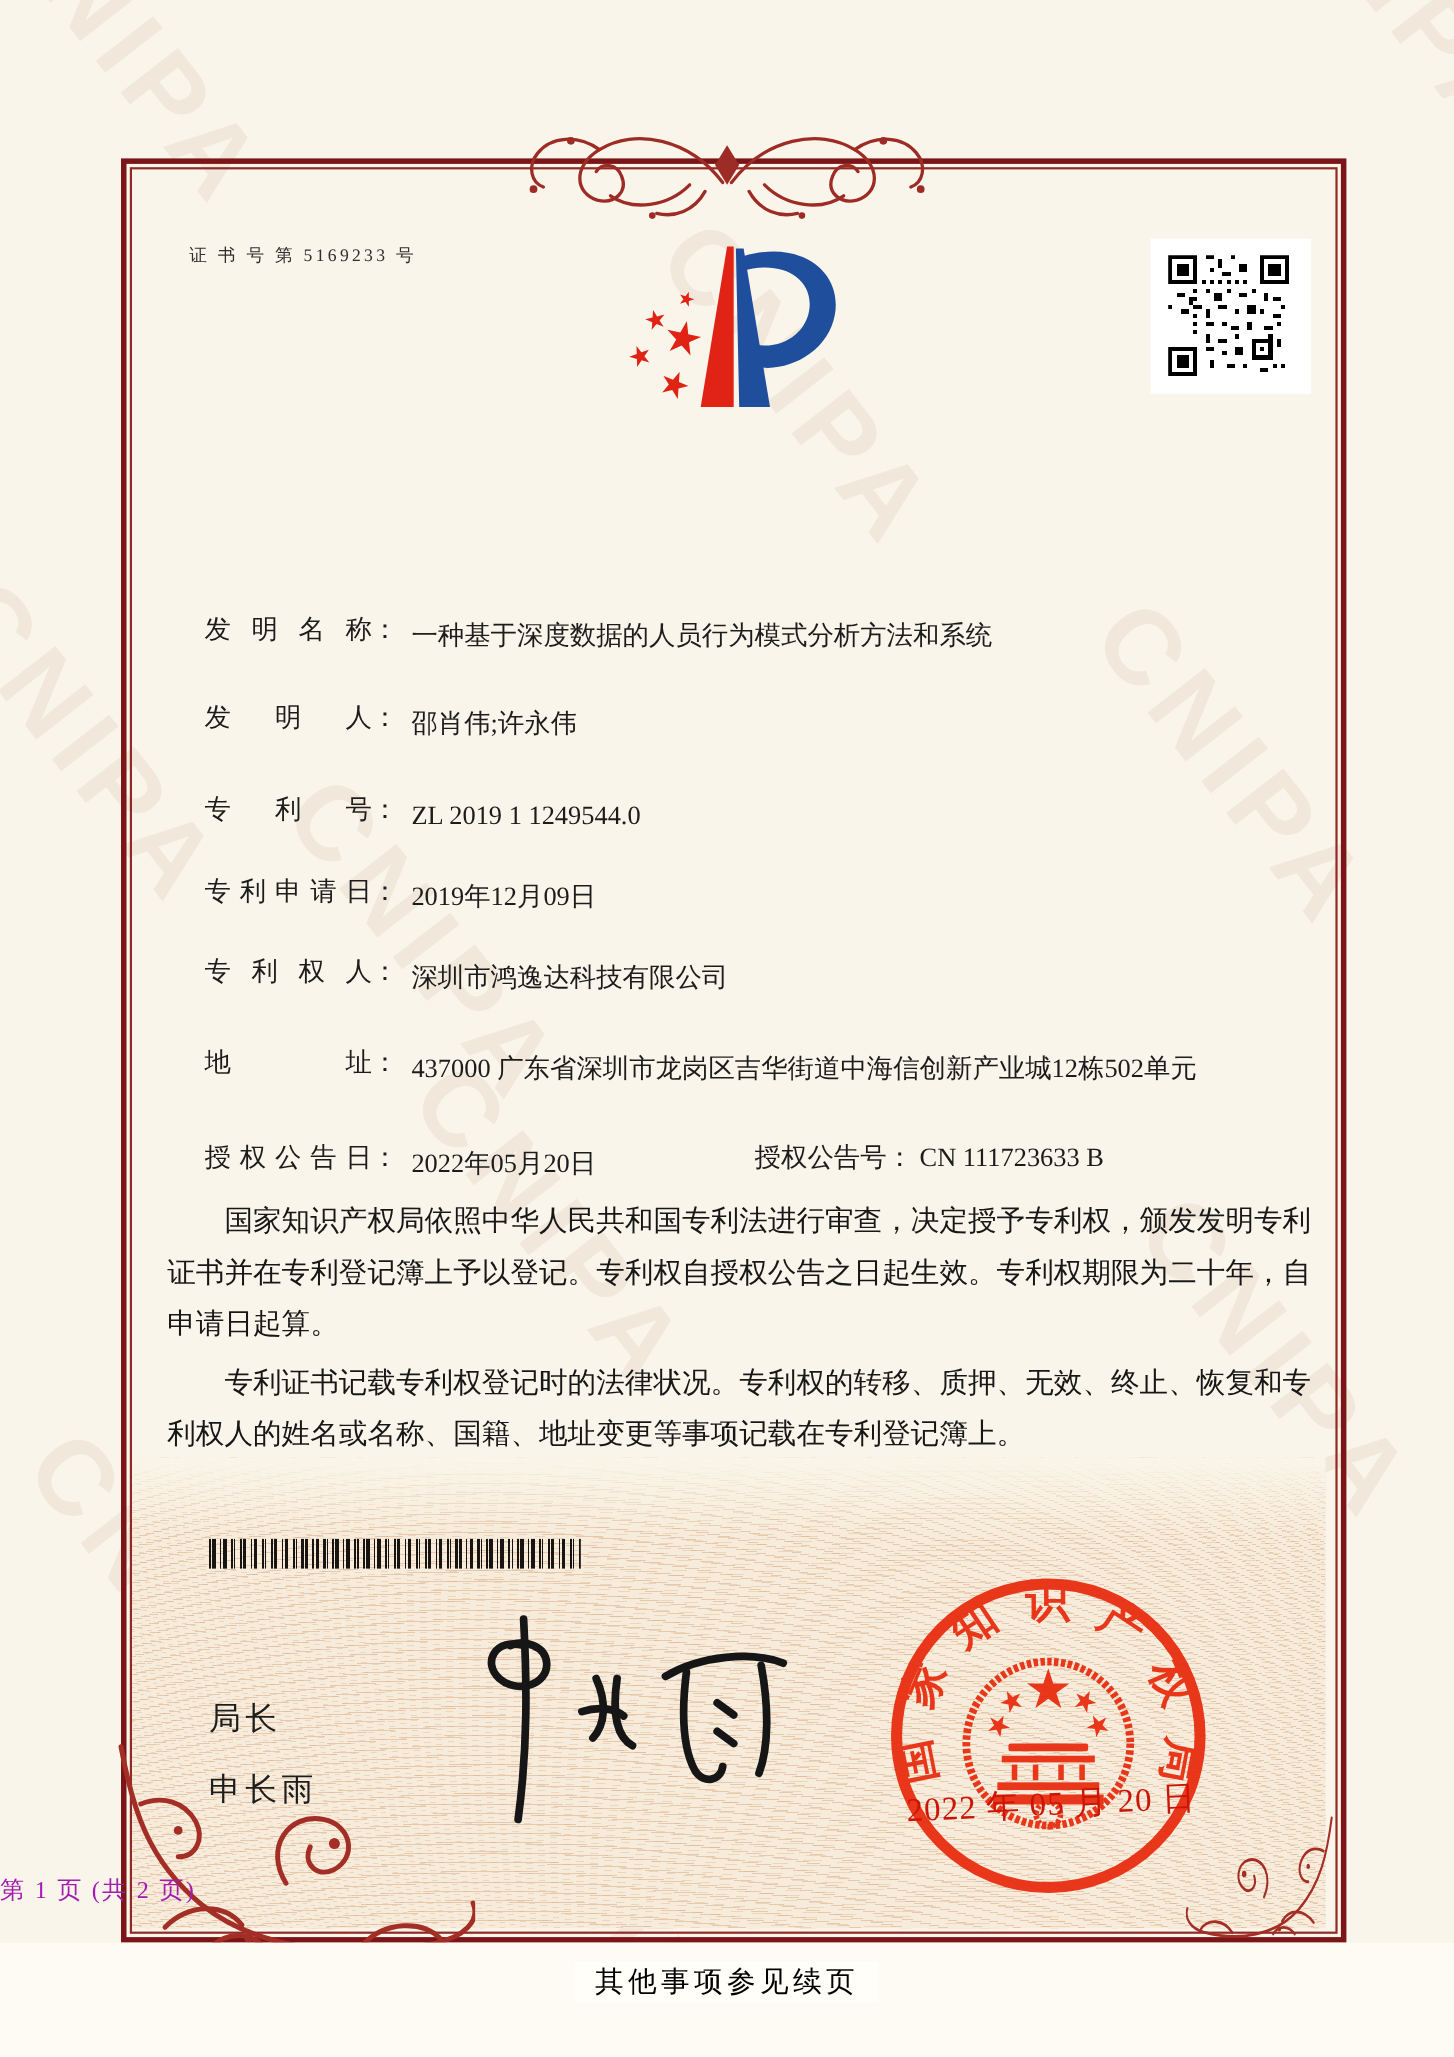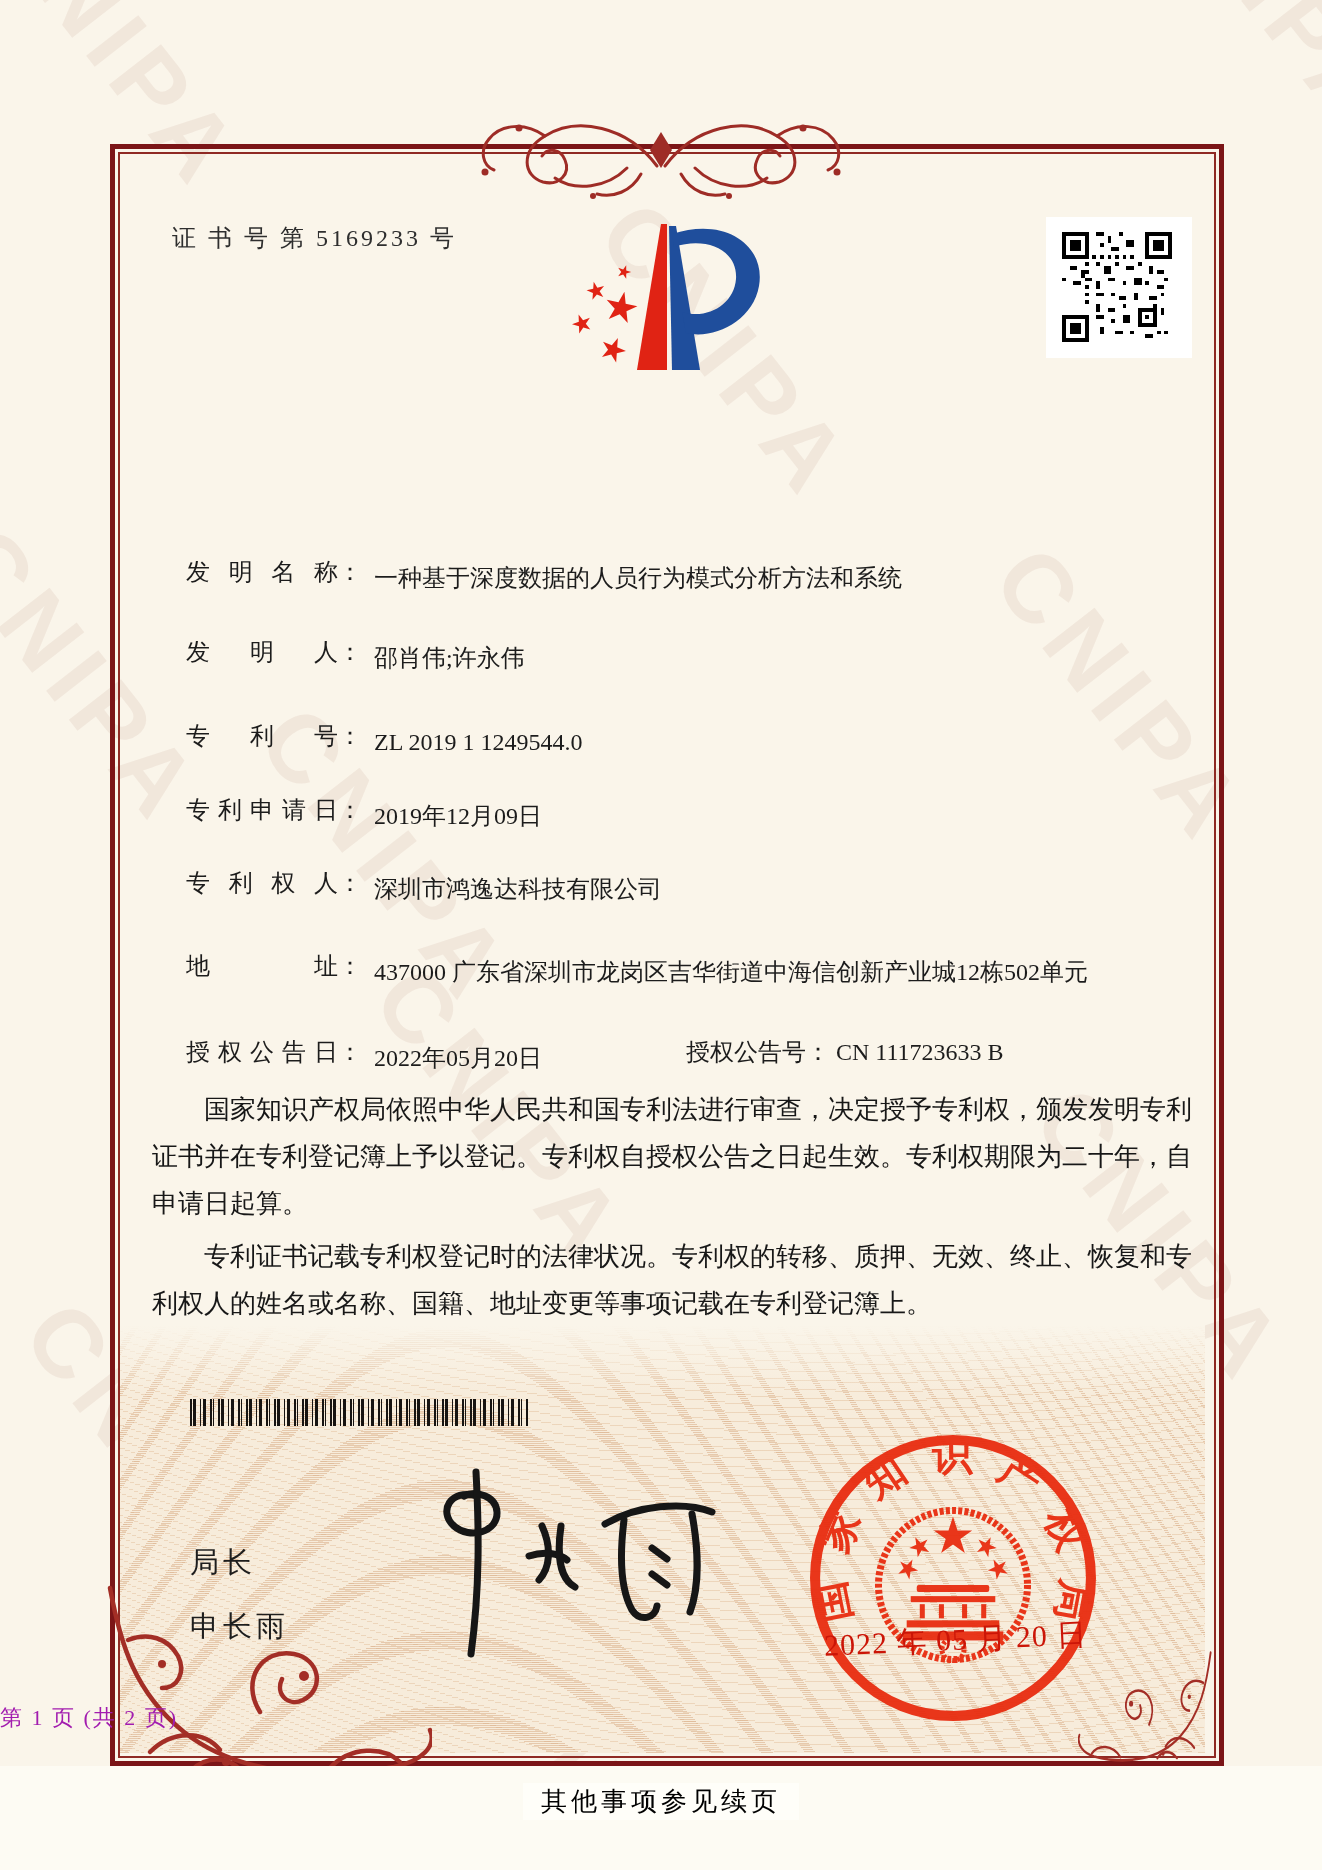--- a/index.html
+++ b/index.html
@@ -18,21 +18,21 @@
 
   
   .wave-zone{position:absolute;left:119px;top:1325px;width:1086px;height:428px;
     background:
       repeating-radial-gradient(140% 90% at 30% -120%, rgba(213,166,126,.50) 0 1px, rgba(0,0,0,0) 1px 8px),
       repeating-radial-gradient(150% 95% at 70% 225%, rgba(224,186,148,.45) 0 1px, rgba(0,0,0,0) 1px 9px),
       #f7ecdb;}
   .wave-fade{position:absolute;left:119px;top:1325px;width:1086px;height:70px;
       background:linear-gradient(#faf5ea, rgba(250,245,234,0));}
 
-  .cert-no{position:absolute;left:172px;top:222px;font-size:24px;letter-spacing:3px;color:#2e2e2e;}
+  .cert-no{position:absolute;left:172px;top:222px;font-size:16px;letter-spacing:3px;color:#2e2e2e;}
 
   .qr-box{position:absolute;left:1046px;top:217px;width:146px;height:141px;background:#fff;}
   .qr-box svg{position:absolute;left:16px;top:15px;}
 
   .logo{position:absolute;left:566px;top:220px;}
 
   .title{position:absolute;left:0;top:396px;width:1322px;text-align:center;
          font-size:52px;font-weight:bold;letter-spacing:36px;text-indent:36px;color:#111;}
 
   

